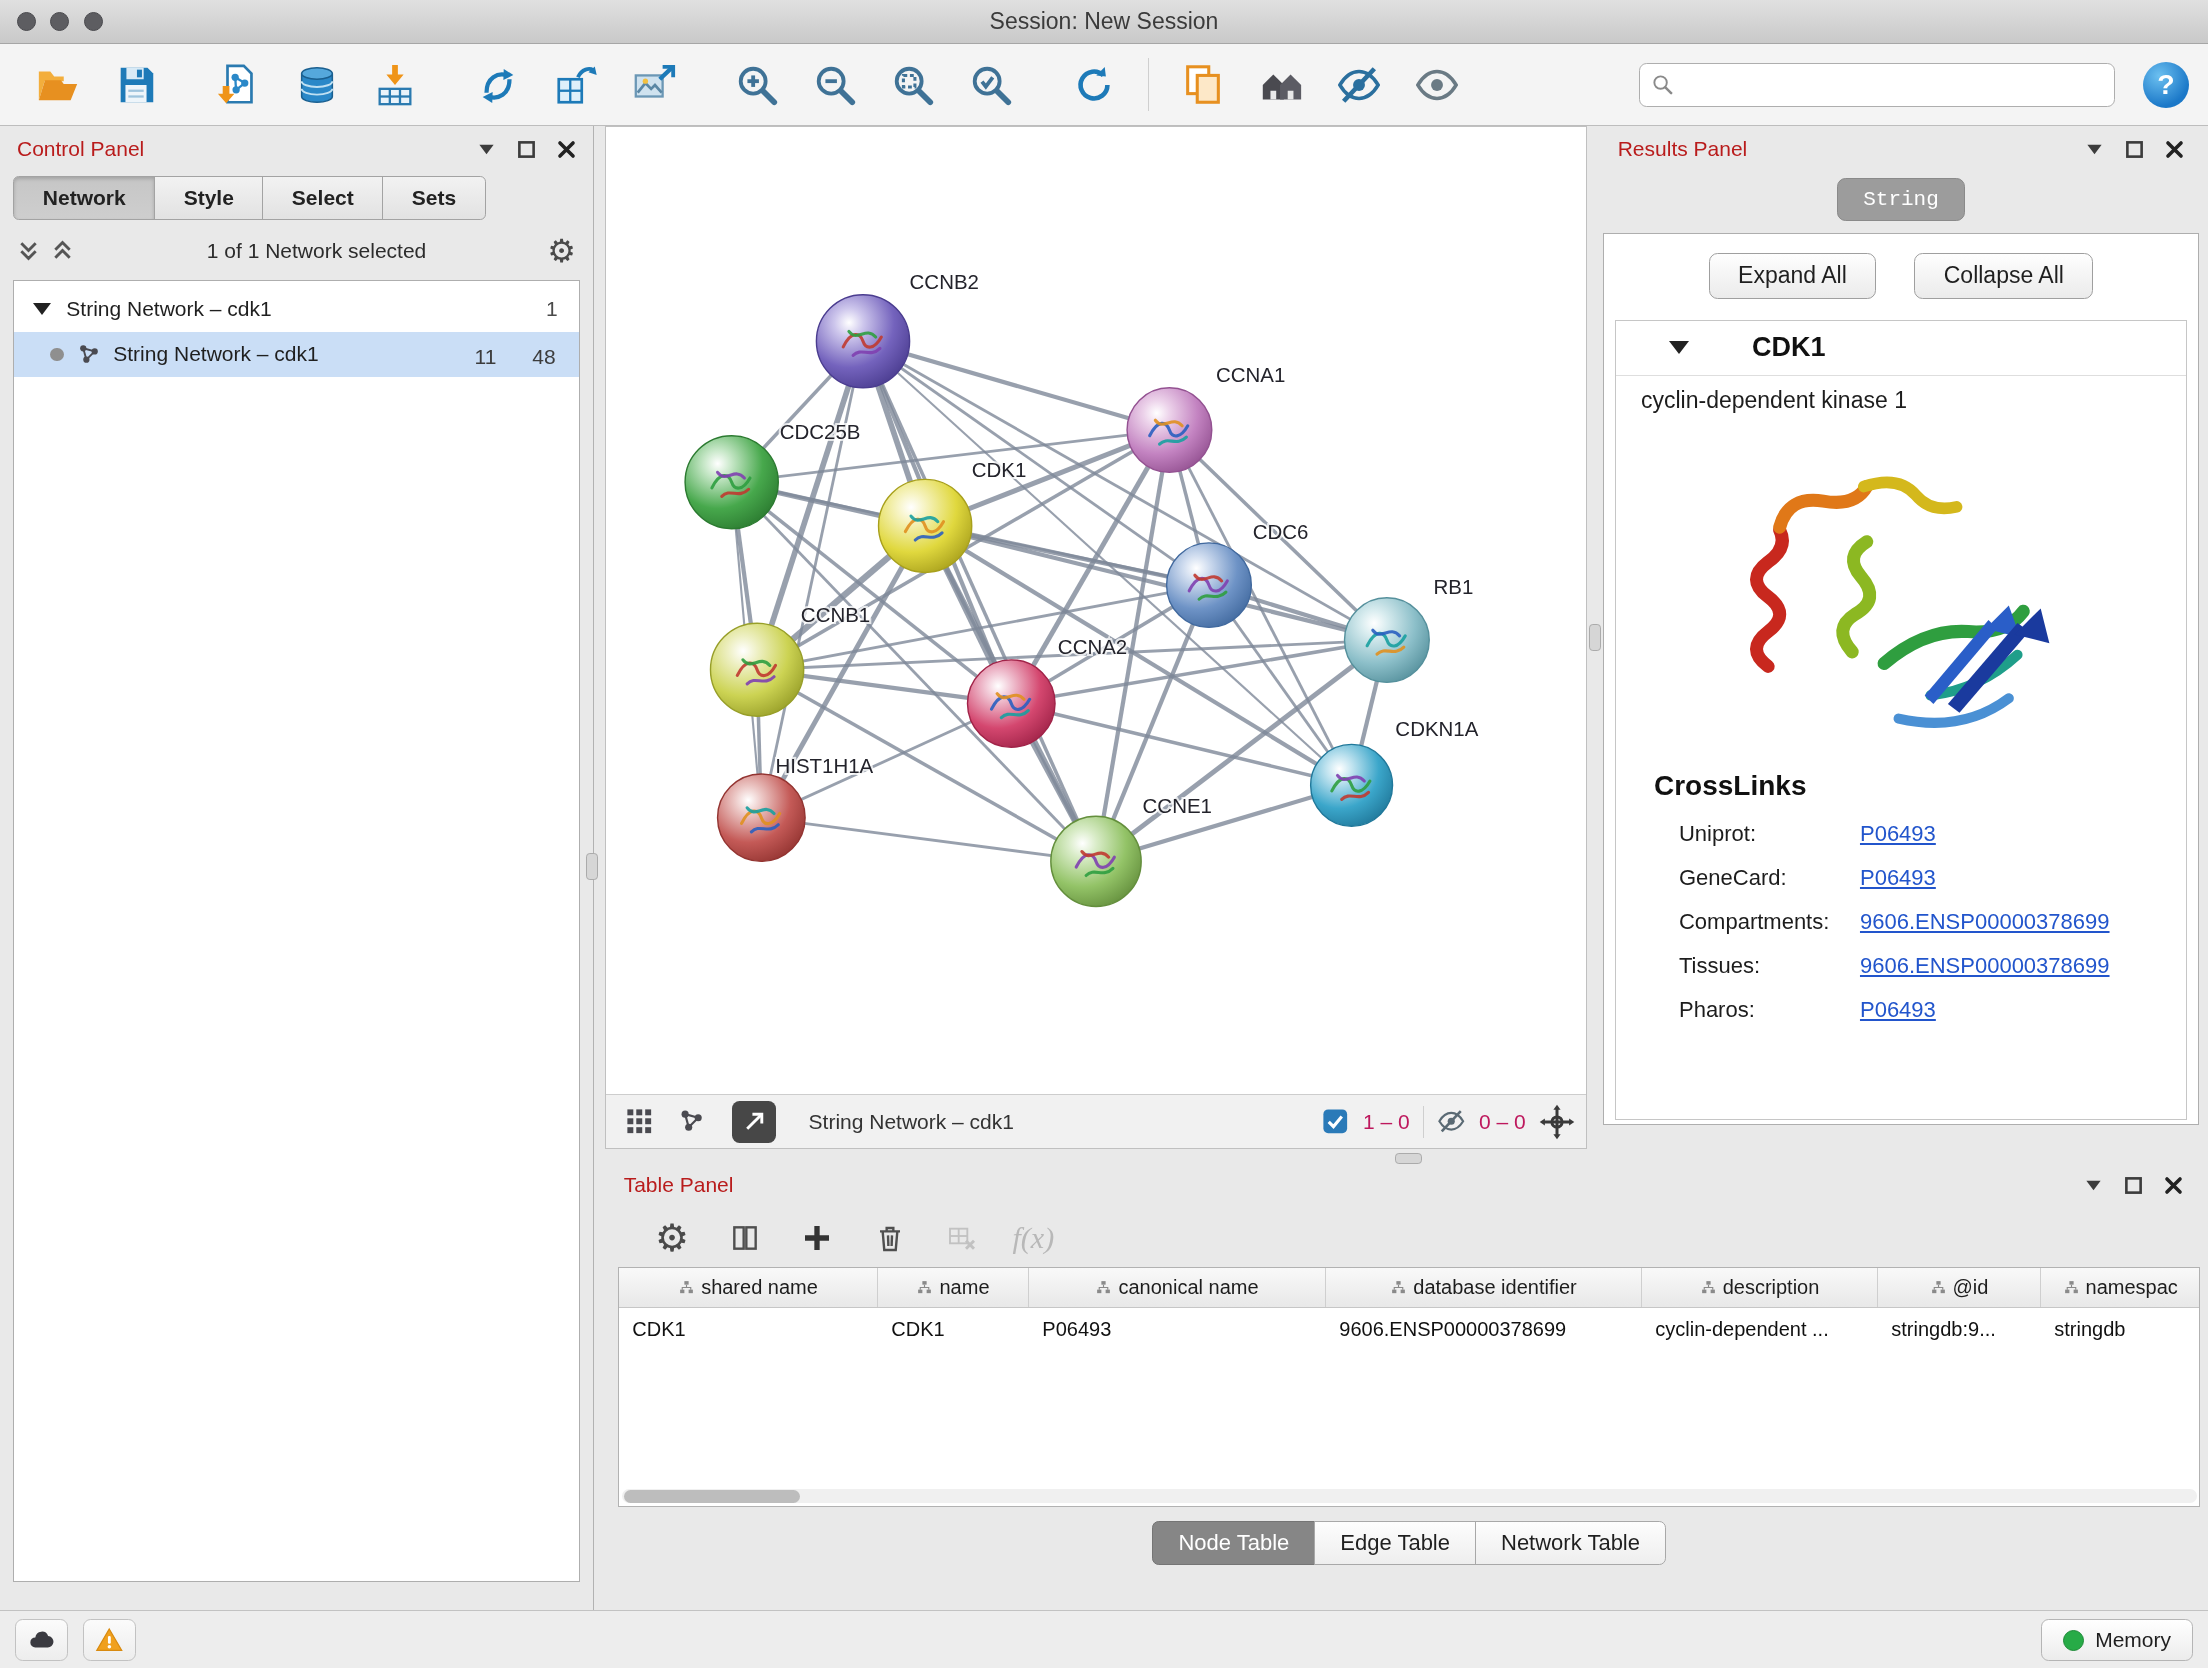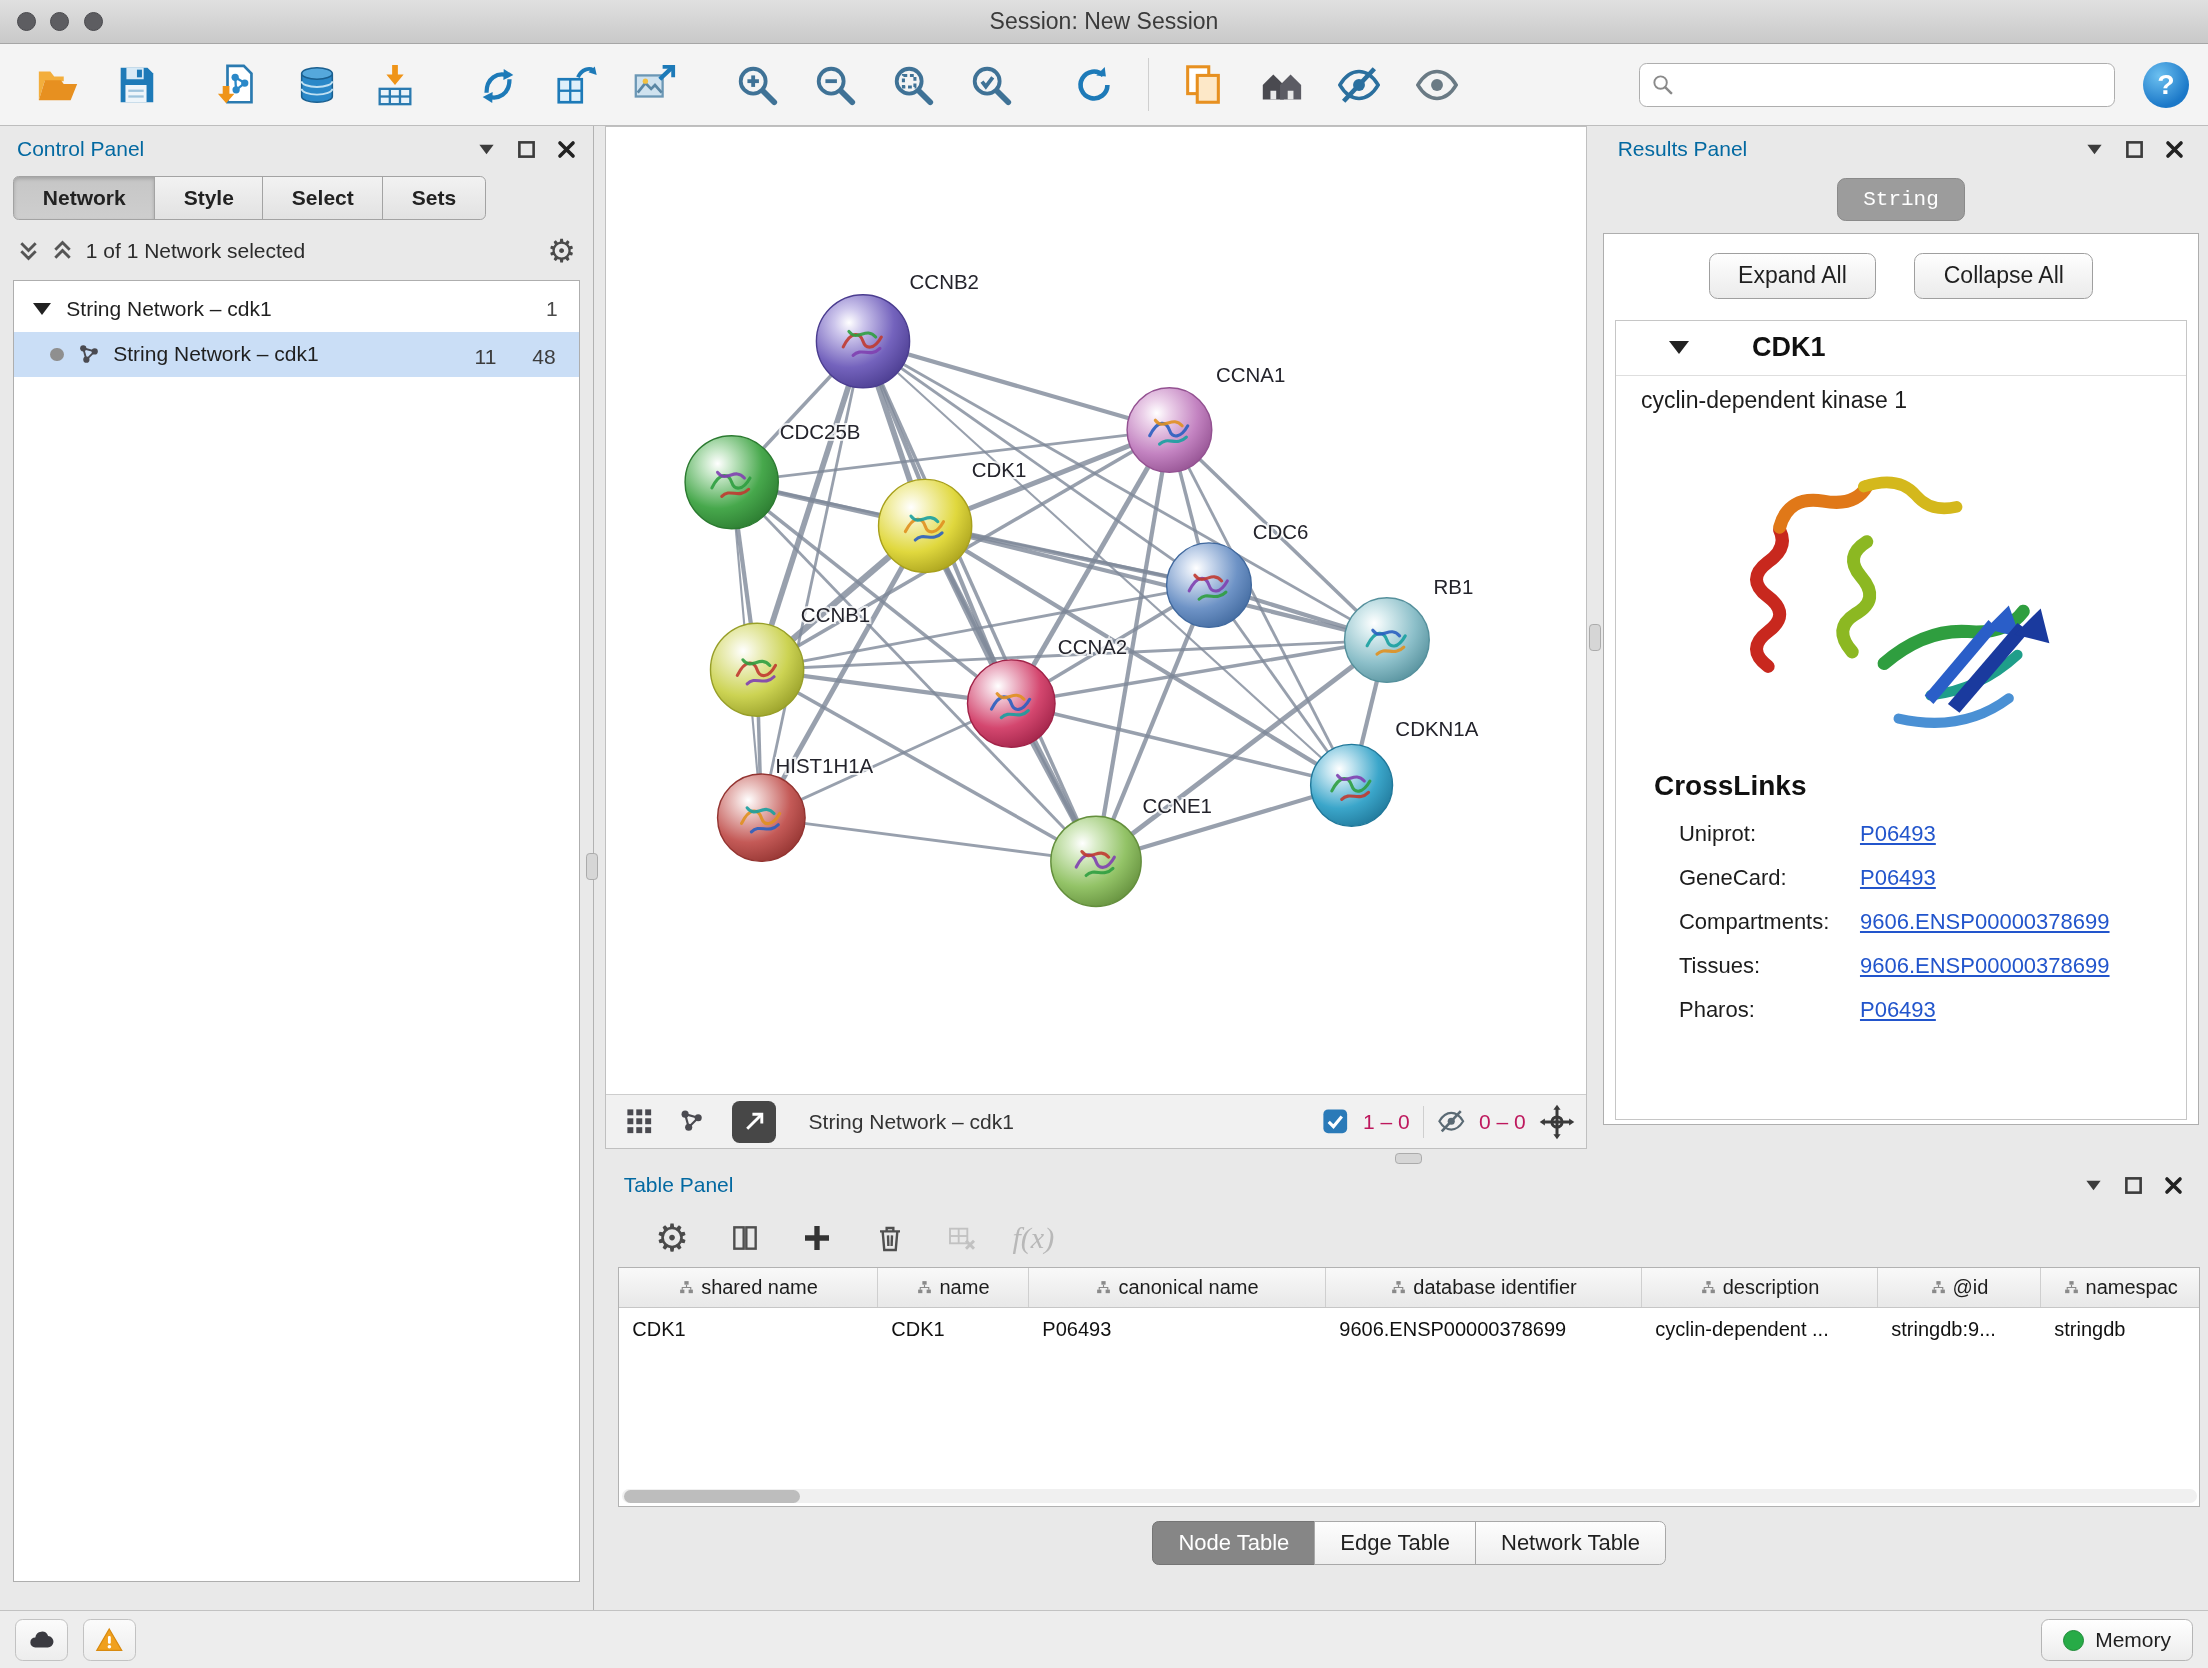--- a/index.html
+++ b/index.html
@@ -36,33 +36,33 @@
     background:radial-gradient(circle at 35% 30%, #6cc0f0, #1b78c8 70%);
     color:#fff; font-size:28.5px; font-weight:bold; display:flex; align-items:center; justify-content:center; }
 
   
   .main { display:flex; height:1484px; }
 
   
   .control-panel { width:594px; flex:none; background:#e9e9e9; border-right:1px solid #b2b2b2;
     display:flex; flex-direction:column; }
   .panel-header { height:46px; display:flex; align-items:center; padding:0 17px; flex:none; }
-  .panel-header .ph-title { font-size:21px; color:#0369a1; }
+  .panel-header .ph-title { font-size:21px; color:#b91c1c; }
   .ph-controls { margin-left:auto; display:flex; align-items:center; gap:21px; }
   .ph-controls svg { width:19px; height:19px; }
   .cp-tabs { display:flex; margin:3.8px 11.4px 5.7px 13.3px; flex:none;font-weight:bold; }
   .cp-tab { padding:0 28.5px; height:44px; line-height:42px; font-size:21px; color:#222;
     background:linear-gradient(#f2f2f2,#e2e2e2); border:1px solid #a3a3a3; margin-left:-1px; }
   .cp-tab:first-child { border-radius:5.7px 0 0 5.7px; margin-left:0; }
   .cp-tab:last-child { border-radius:0 5.7px 5.7px 0; }
   .cp-tab.selected { background:linear-gradient(#c6c6c6,#cecece); box-shadow:inset 0 1.9px 3.8px rgba(0,0,0,.18); }
   .cp-selectrow { height:51px; display:flex; align-items:center; padding:0 17px; flex:none; }
   .cp-selectrow svg { width:23px; height:23px; }
   .chev { margin-right:11.4px; }
-  .cp-status { flex:1; text-align:left; font-size:21px; color:#2c2c2c; }
+  .cp-status { flex:1; text-align:center; font-size:21px; color:#2c2c2c; }
   .gear-glyph { font-size:32px; color:#4a4a4a; line-height:1; }
   .cp-tree { flex:1; background:#fff; border:1px solid #aeaeae; margin:3.8px 13.3px 28.5px 13.3px; padding-top:5.7px; }
   .tree-row { height:45px; display:flex; align-items:center; font-size:21px; color:#1f1f1f; }
   .tree-row.root { padding-left:19px; }
   .tree-row.child { padding-left:36px; background:#cadef6; }
   .tree-caret { width:0; height:0; border-left:9.5px solid transparent; border-right:9.5px solid transparent;
     border-top:12.4px solid #222; margin-right:15px; }
   .tree-dot { width:13.3px; height:13.3px; border-radius:50%; background:#8f8f8f; margin-right:13.3px; }
   .tree-neticon { width:25px; height:25px; margin-right:11.4px; }
   .tree-count { margin-left:auto; margin-right:21px; color:#4a4a4a; }

